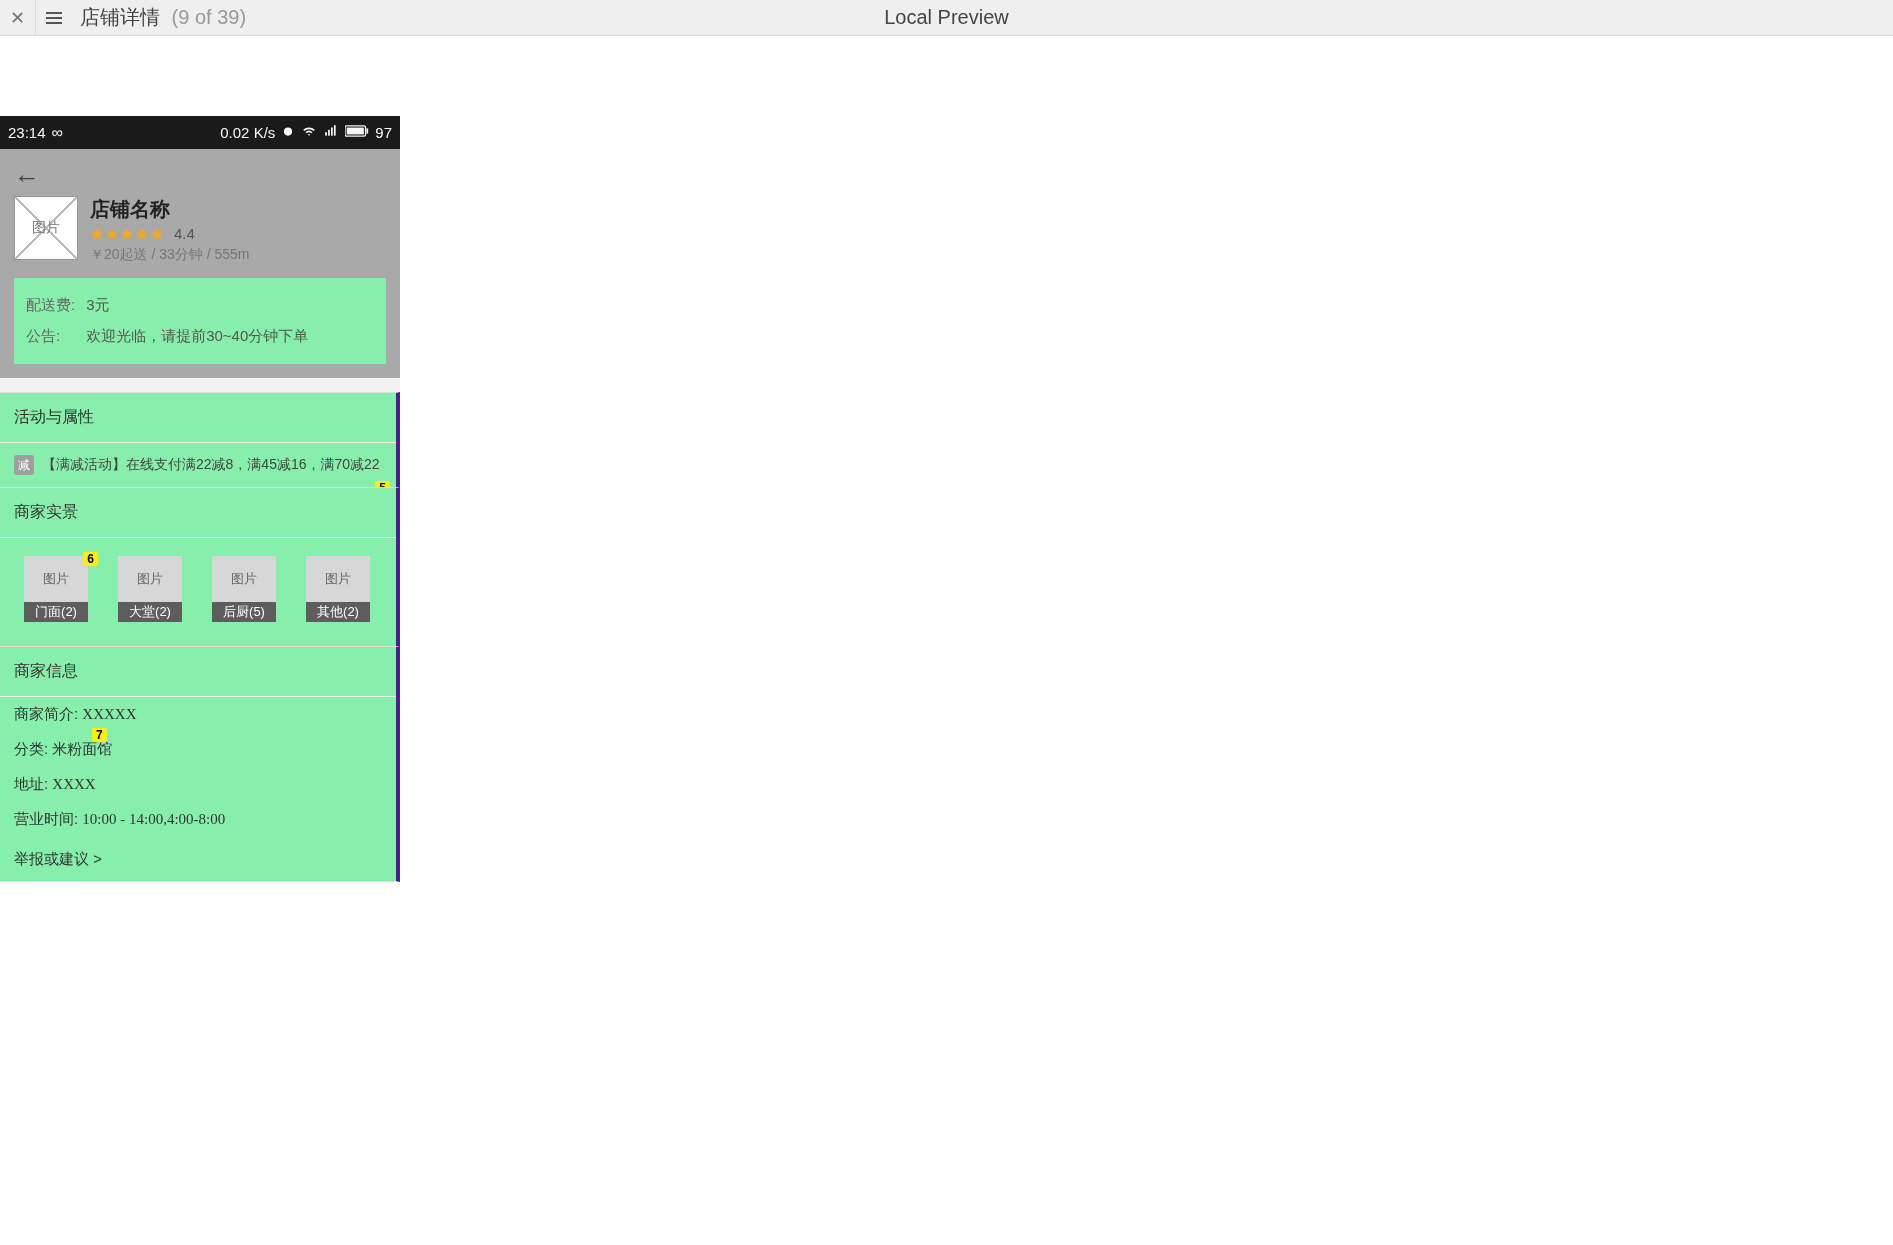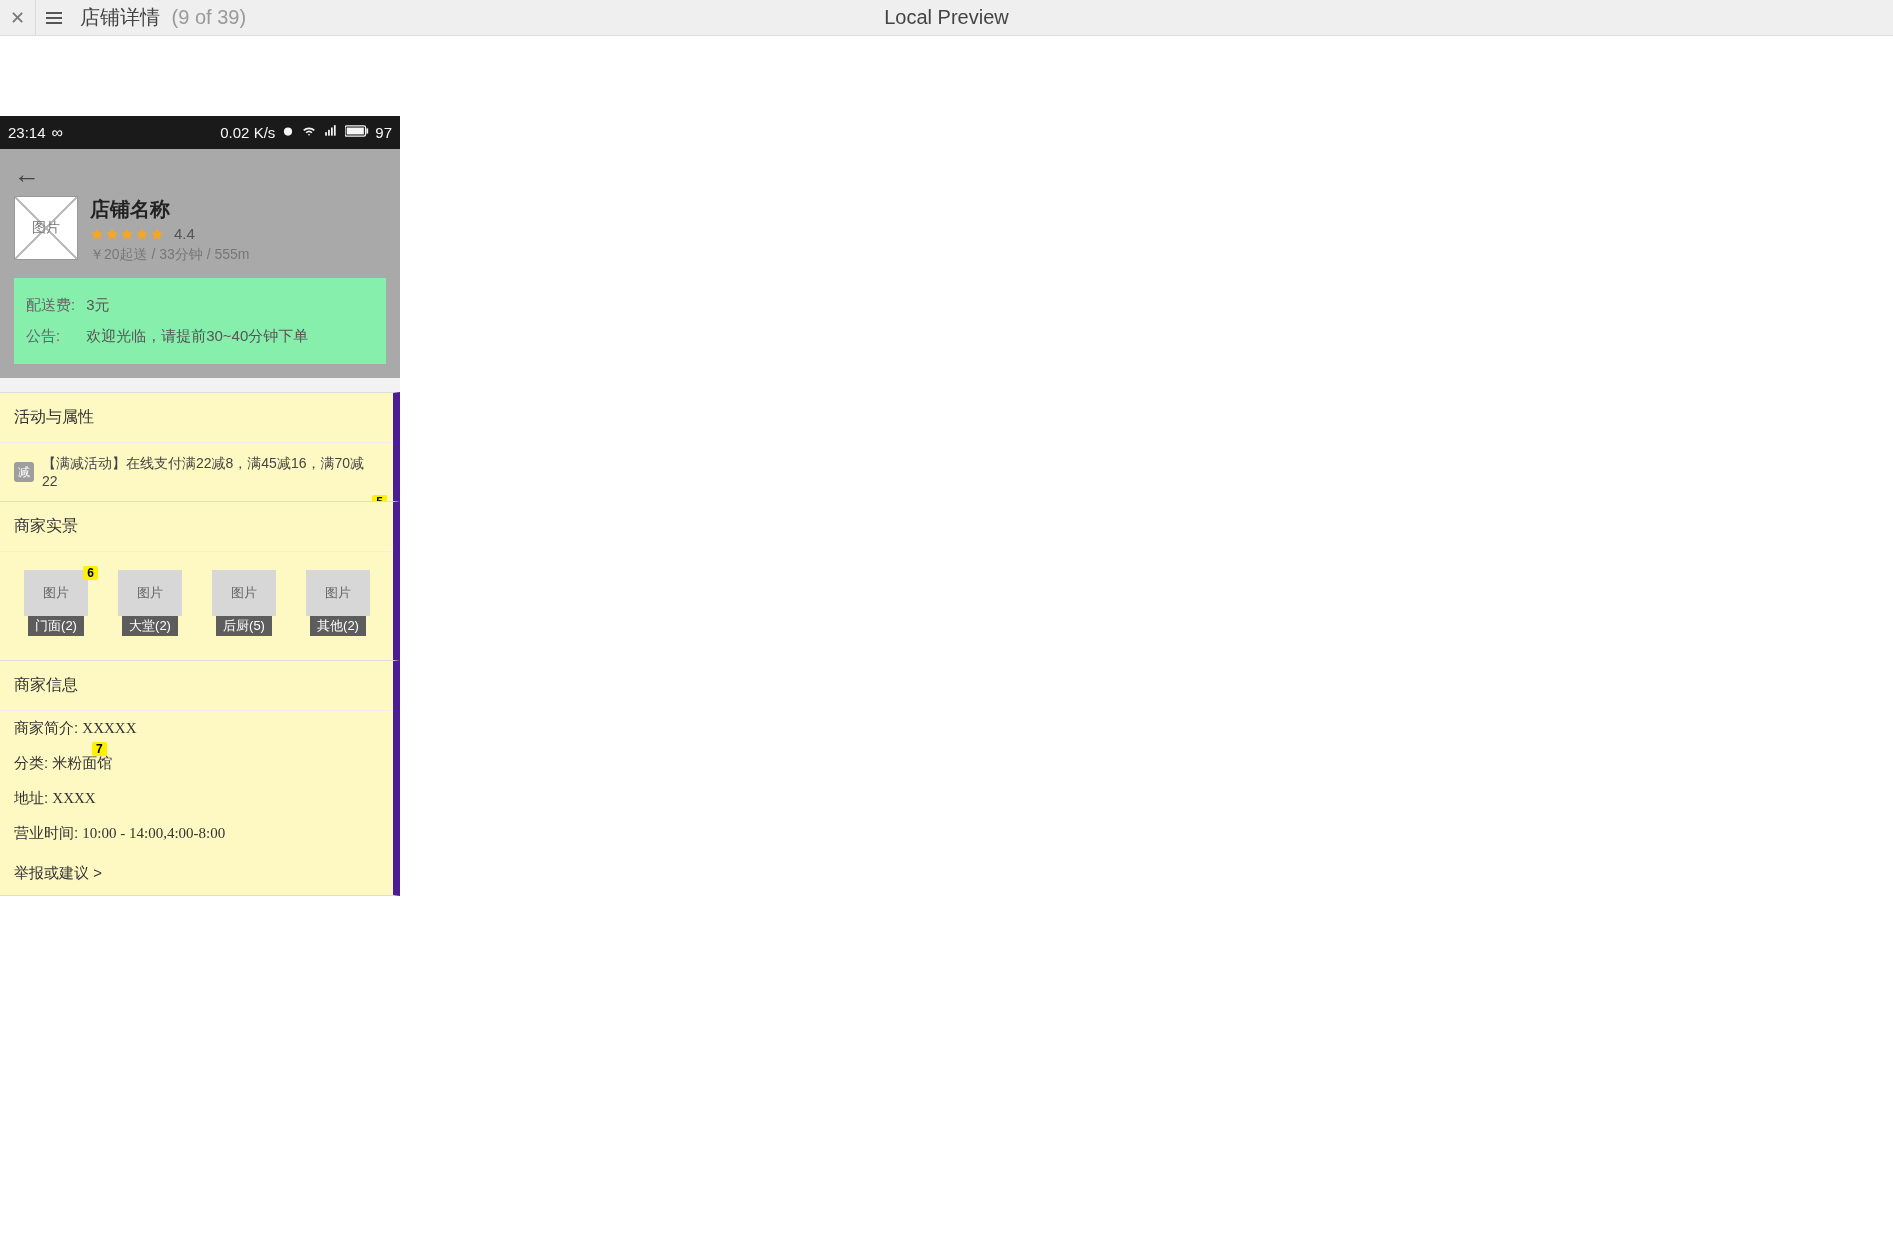--- a/index.html
+++ b/index.html
@@ -80,22 +80,22 @@
   .info-box {
     background:#86efac; color:#555; margin-top:14px; padding:12px 12px;
     font-size:15px;
   }
   .info-box .row { padding:6px 0; }
   .info-box .lbl { display:inline-block; width:56px; color:#666; }
 
   .spacer-gap { height:14px; background:#f2f2f2; width:400px; }
 
   .section {
-    border:1px solid #ddd; border-left:none; border-right:7px solid #4c1d95;
-    background:#fef9c3; position:relative;
+    border:1px solid #ddd; border-left:none; border-right:4px solid #4c1d95;
+    background:#86efac; position:relative;
   }
   .section-title {
     padding:14px 14px; font-size:16px; color:#333; border-bottom:1px solid #eee;
   }
   .section-body { padding:12px 14px; font-size:14px; color:#444; }
 
   .promo-row { display:flex; align-items:center; gap:8px; }
   .badge-jian {
     width:20px; height:20px; background:#9e9e9e; color:#fff; font-size:12px;
     display:flex; align-items:center; justify-content:center; border-radius:3px;
@@ -106,21 +106,21 @@
     font-size:12px; padding:0 4px; border-radius:2px; line-height:14px;
   }
 
   .scene-row { display:flex; gap:30px; padding:18px 24px 24px 24px; }
   .scene-item { width:64px; display:flex; flex-direction:column; align-items:center; position:relative; }
   .scene-ph {
     width:64px; height:46px; background:#d7d7d7; color:#666; font-size:13px;
     display:flex; align-items:center; justify-content:center;
   }
   .scene-cap {
-    width:56px; background:#5d5d5d; color:#fff; font-size:13px; text-align:center; padding:1px 0;
+    width:64px; background:#5d5d5d; color:#fff; font-size:13px; text-align:center; padding:1px 0;
   }
 
   .info-list .row { padding:8px 14px; font-size:15px; color:#333; }
   .info-list .row .lbl { display:inline; color:#333; }
   .info-list .row .val { color:#333;font-family:Liberation Serif, serif; }
   .report { padding:12px 14px; font-size:15px; color:#333; border-top:1px solid transparent; cursor:pointer; }
 
   .mockup > .section + .section { margin-top:-1px; }
 </style>
 </head>

